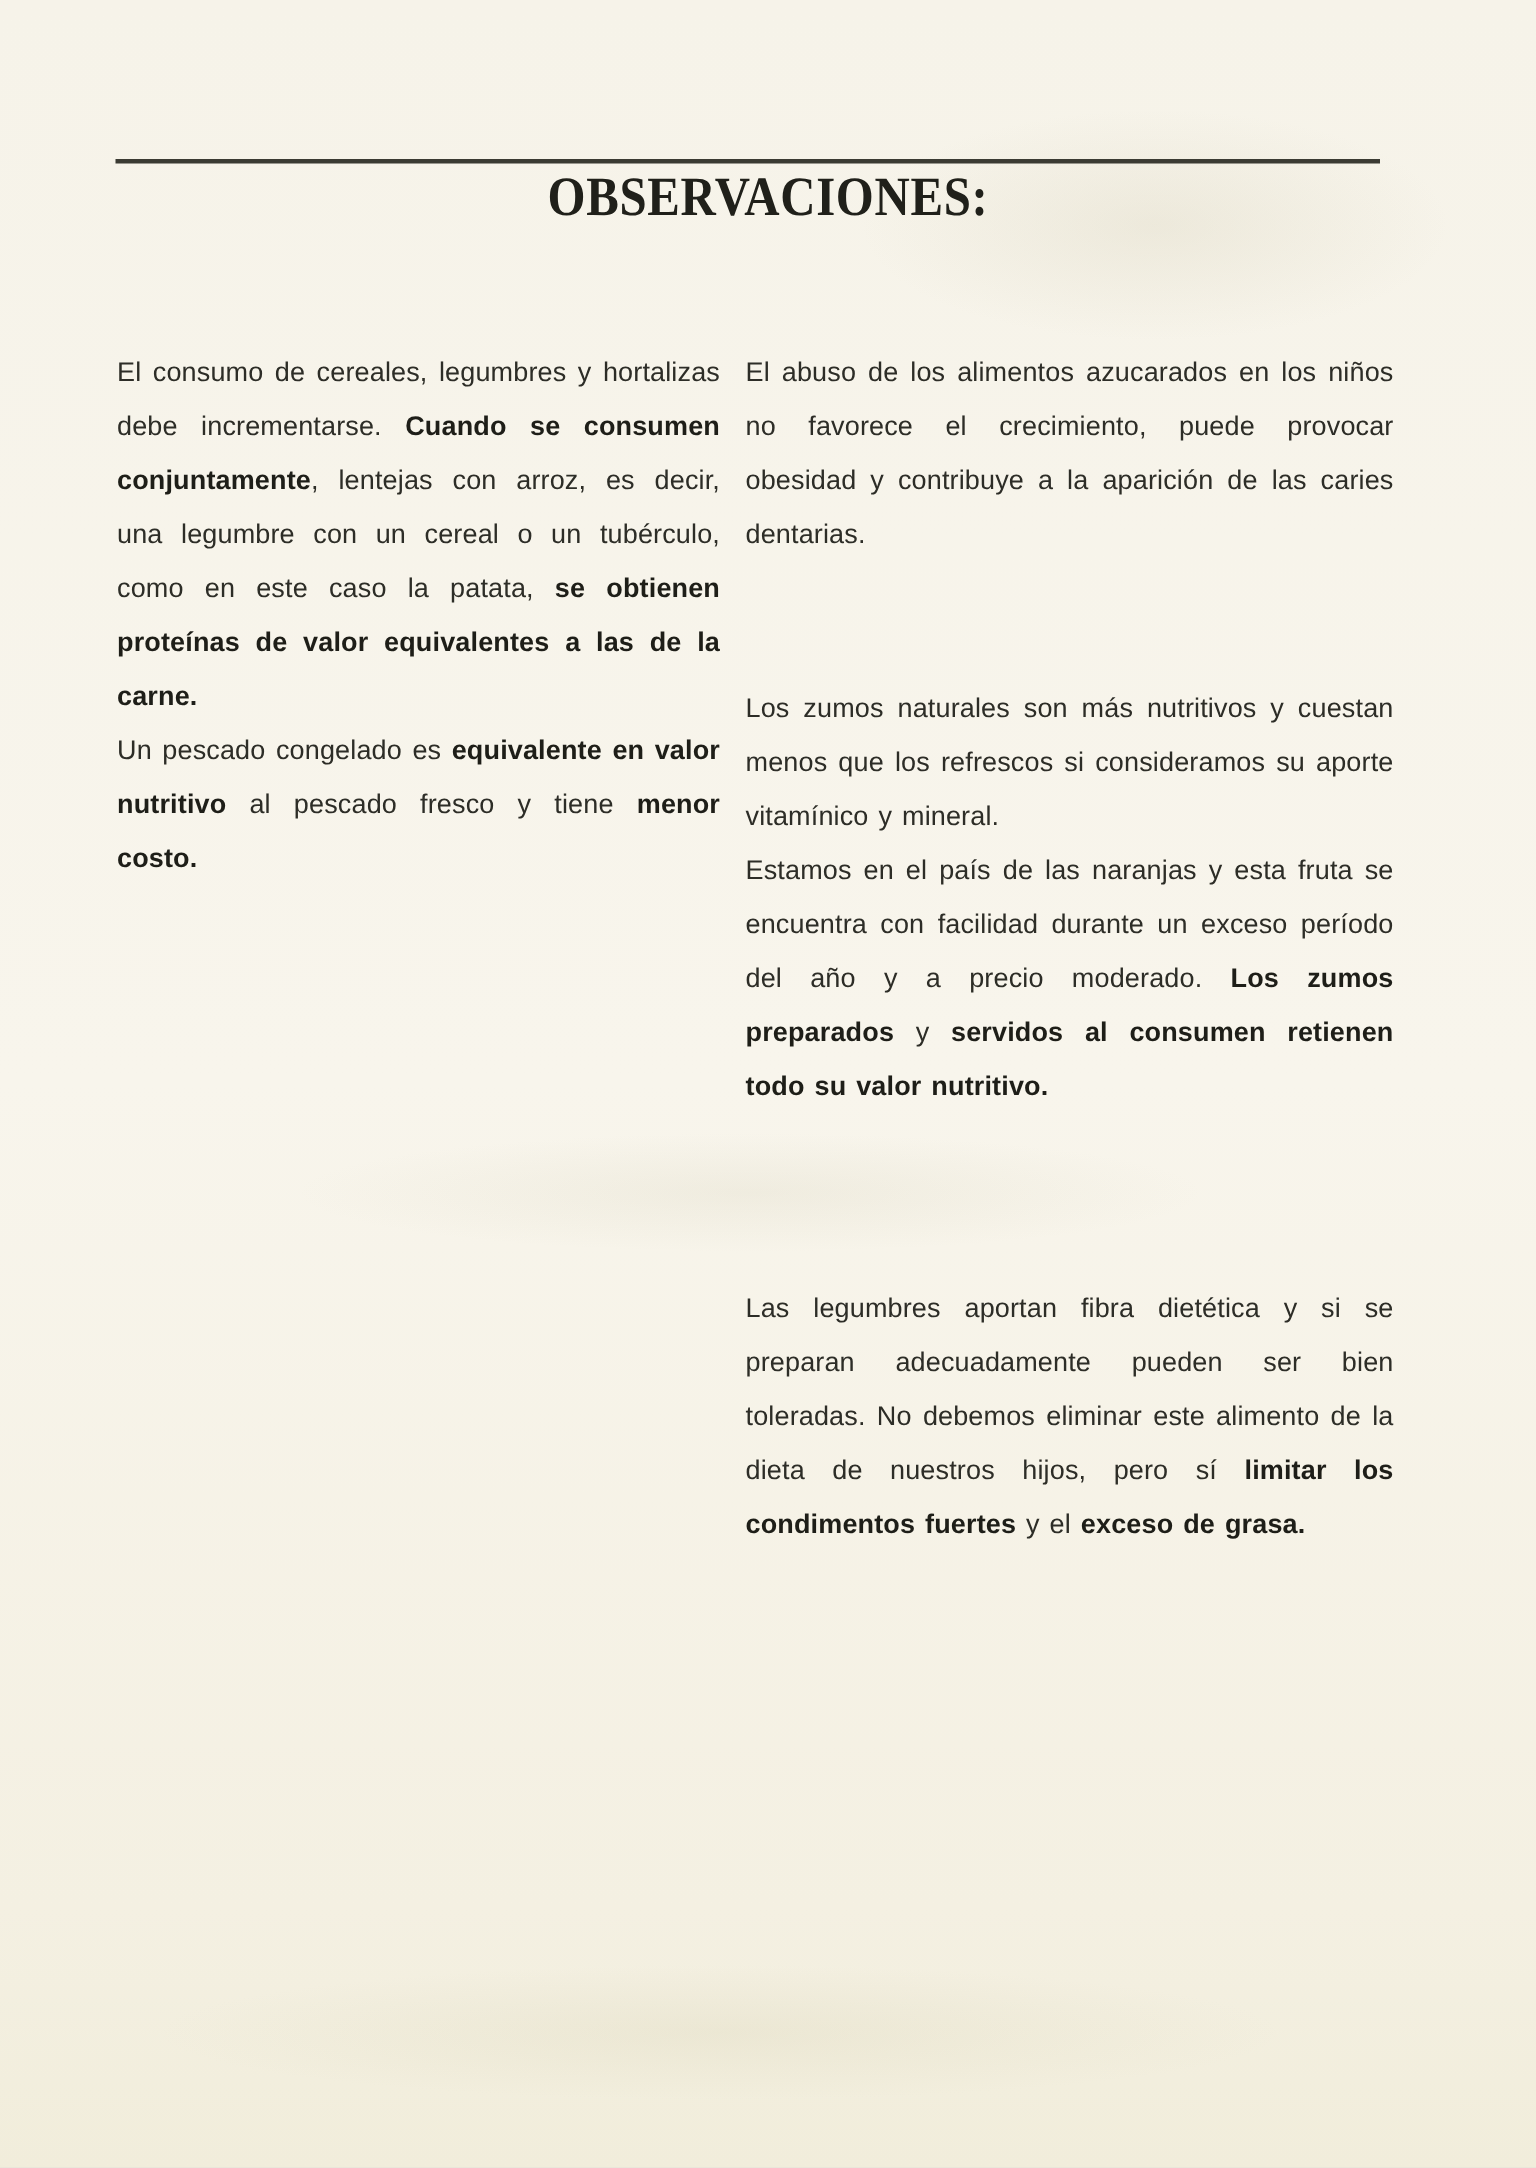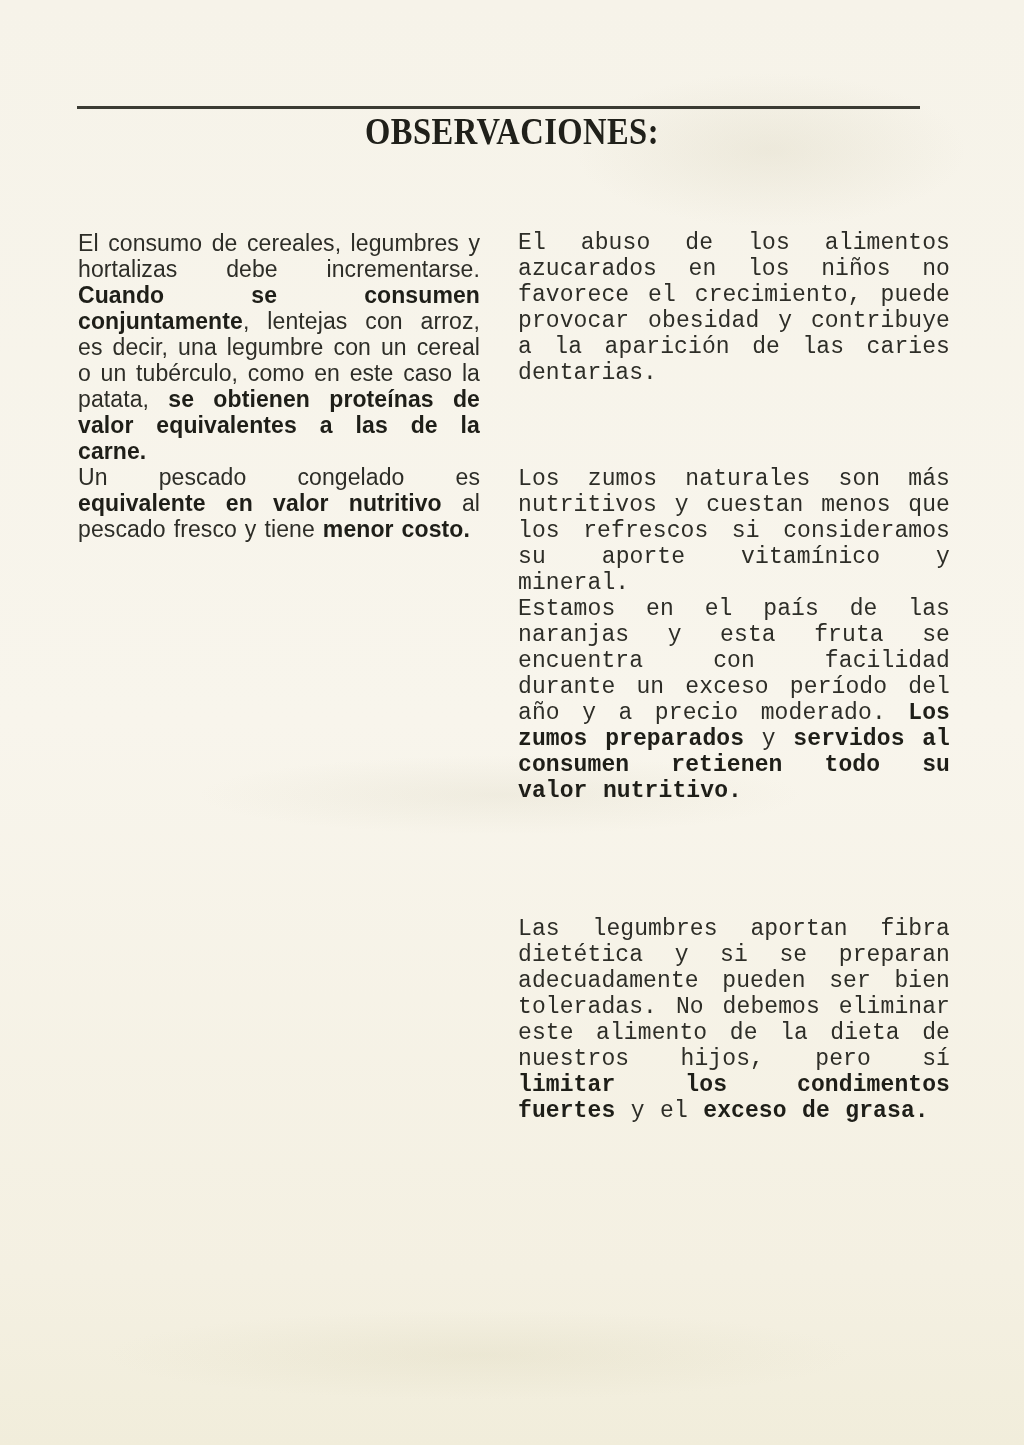--- a/index.html
+++ b/index.html
@@ -43,25 +43,25 @@
     color: #20201a;
     transform: scaleX(0.88);
   }
   .columns {
     position: absolute;
     top: 230px;
     left: 78px;
     display: flex;
   }
   .col-left  { width: 402px; }
-  .col-right { width: 432px; margin-left: 38px; font-family: Liberation Mono, monospace; }
+  .col-right { width: 432px; margin-left: 17px; }
   .para {
     margin: 0;
-    font-size: 23px;
-    line-height: 26px;
+    font-size: 18px;
+    line-height: 36px;
     text-align: justify;
     white-space: pre-wrap;
     word-spacing: 1.5px;
     letter-spacing: 0.1px;
   }
   .para b { color: #1e1e18; }
   .col-left  .para:nth-child(2) { }
   .col-left  .para:nth-child(3) { margin-top: 146px; }
   .col-left  .para:nth-child(4) { margin-top: 162px; }
   .col-right .para:nth-child(2) { margin-top: 80px; }

